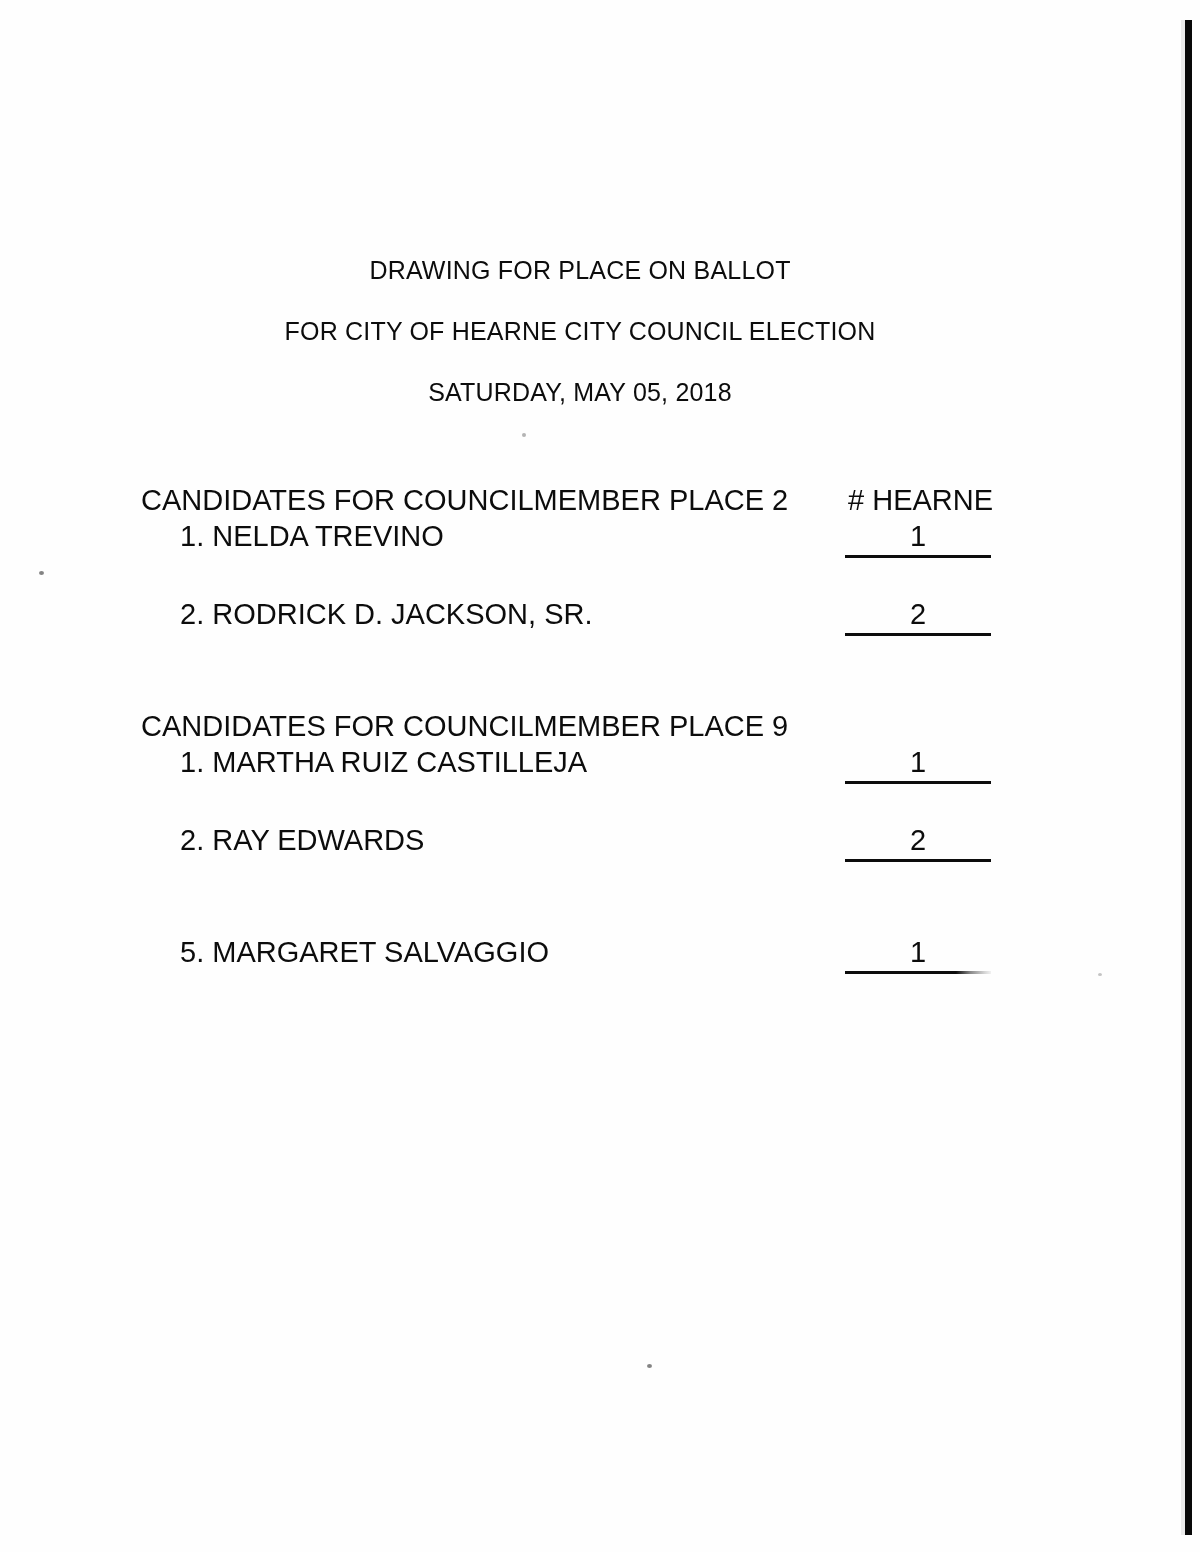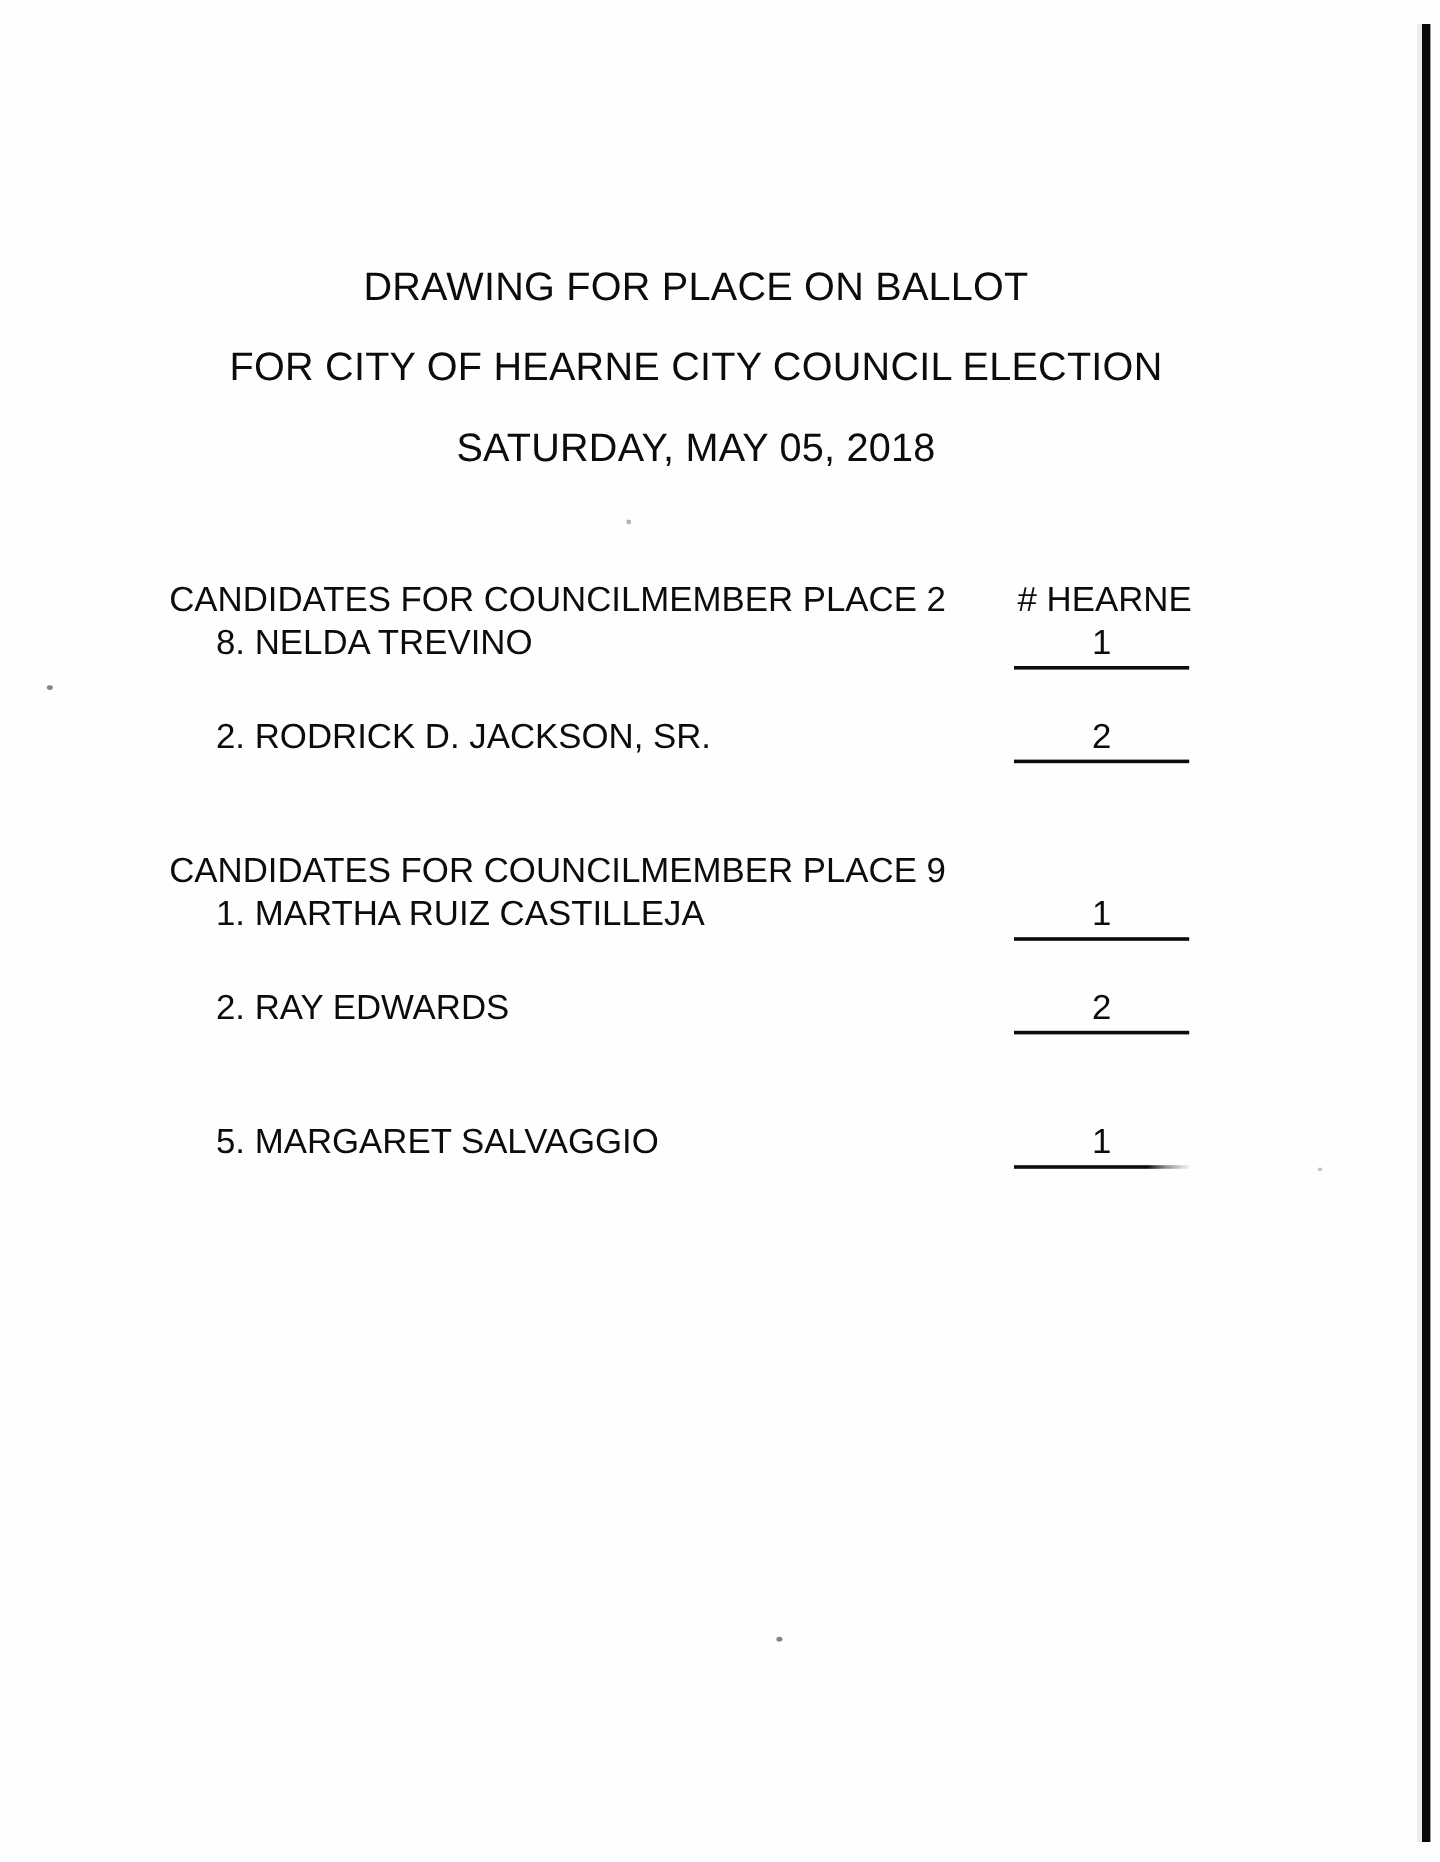--- a/index.html
+++ b/index.html
@@ -60,25 +60,26 @@
 
   
   .titles {
     position: absolute;
     left: 0;
     top: 222px;
     width: 1160px;
     text-align: center;
   }
   .title-line {
-    font-size: 33px;
+    font-size: 25px;
     letter-spacing: .2px;
     line-height: 1;
     margin-bottom: 34px;
     white-space: nowrap;
+    margin-top: 36px;
   }
   .title-line:last-child { margin-bottom: 0; }
 
   
   .body-block {
     position: absolute;
     left: 141px;
     top: 486px;
     width: 860px;
   }
@@ -164,21 +165,21 @@
 
   <div class="body-block">
 
     <div class="section">
       <div class="section-head-row">
         <div class="section-title">CANDIDATES FOR COUNCILMEMBER PLACE 2</div>
         <div class="drawn-head"># HEARNE</div>
       </div>
 
       <div class="candidate-row">
-        <div class="candidate-name">8.  NELDA TREVINO</div>
+        <div class="candidate-name">1.  NELDA TREVINO</div>
         <div class="drawn-cell">
           <span class="drawn-value">1</span>
           <span class="drawn-rule"></span>
         </div>
       </div>
 
       <div class="candidate-row">
         <div class="candidate-name">2.  RODRICK D. JACKSON, SR.</div>
         <div class="drawn-cell">
           <span class="drawn-value">2</span>

